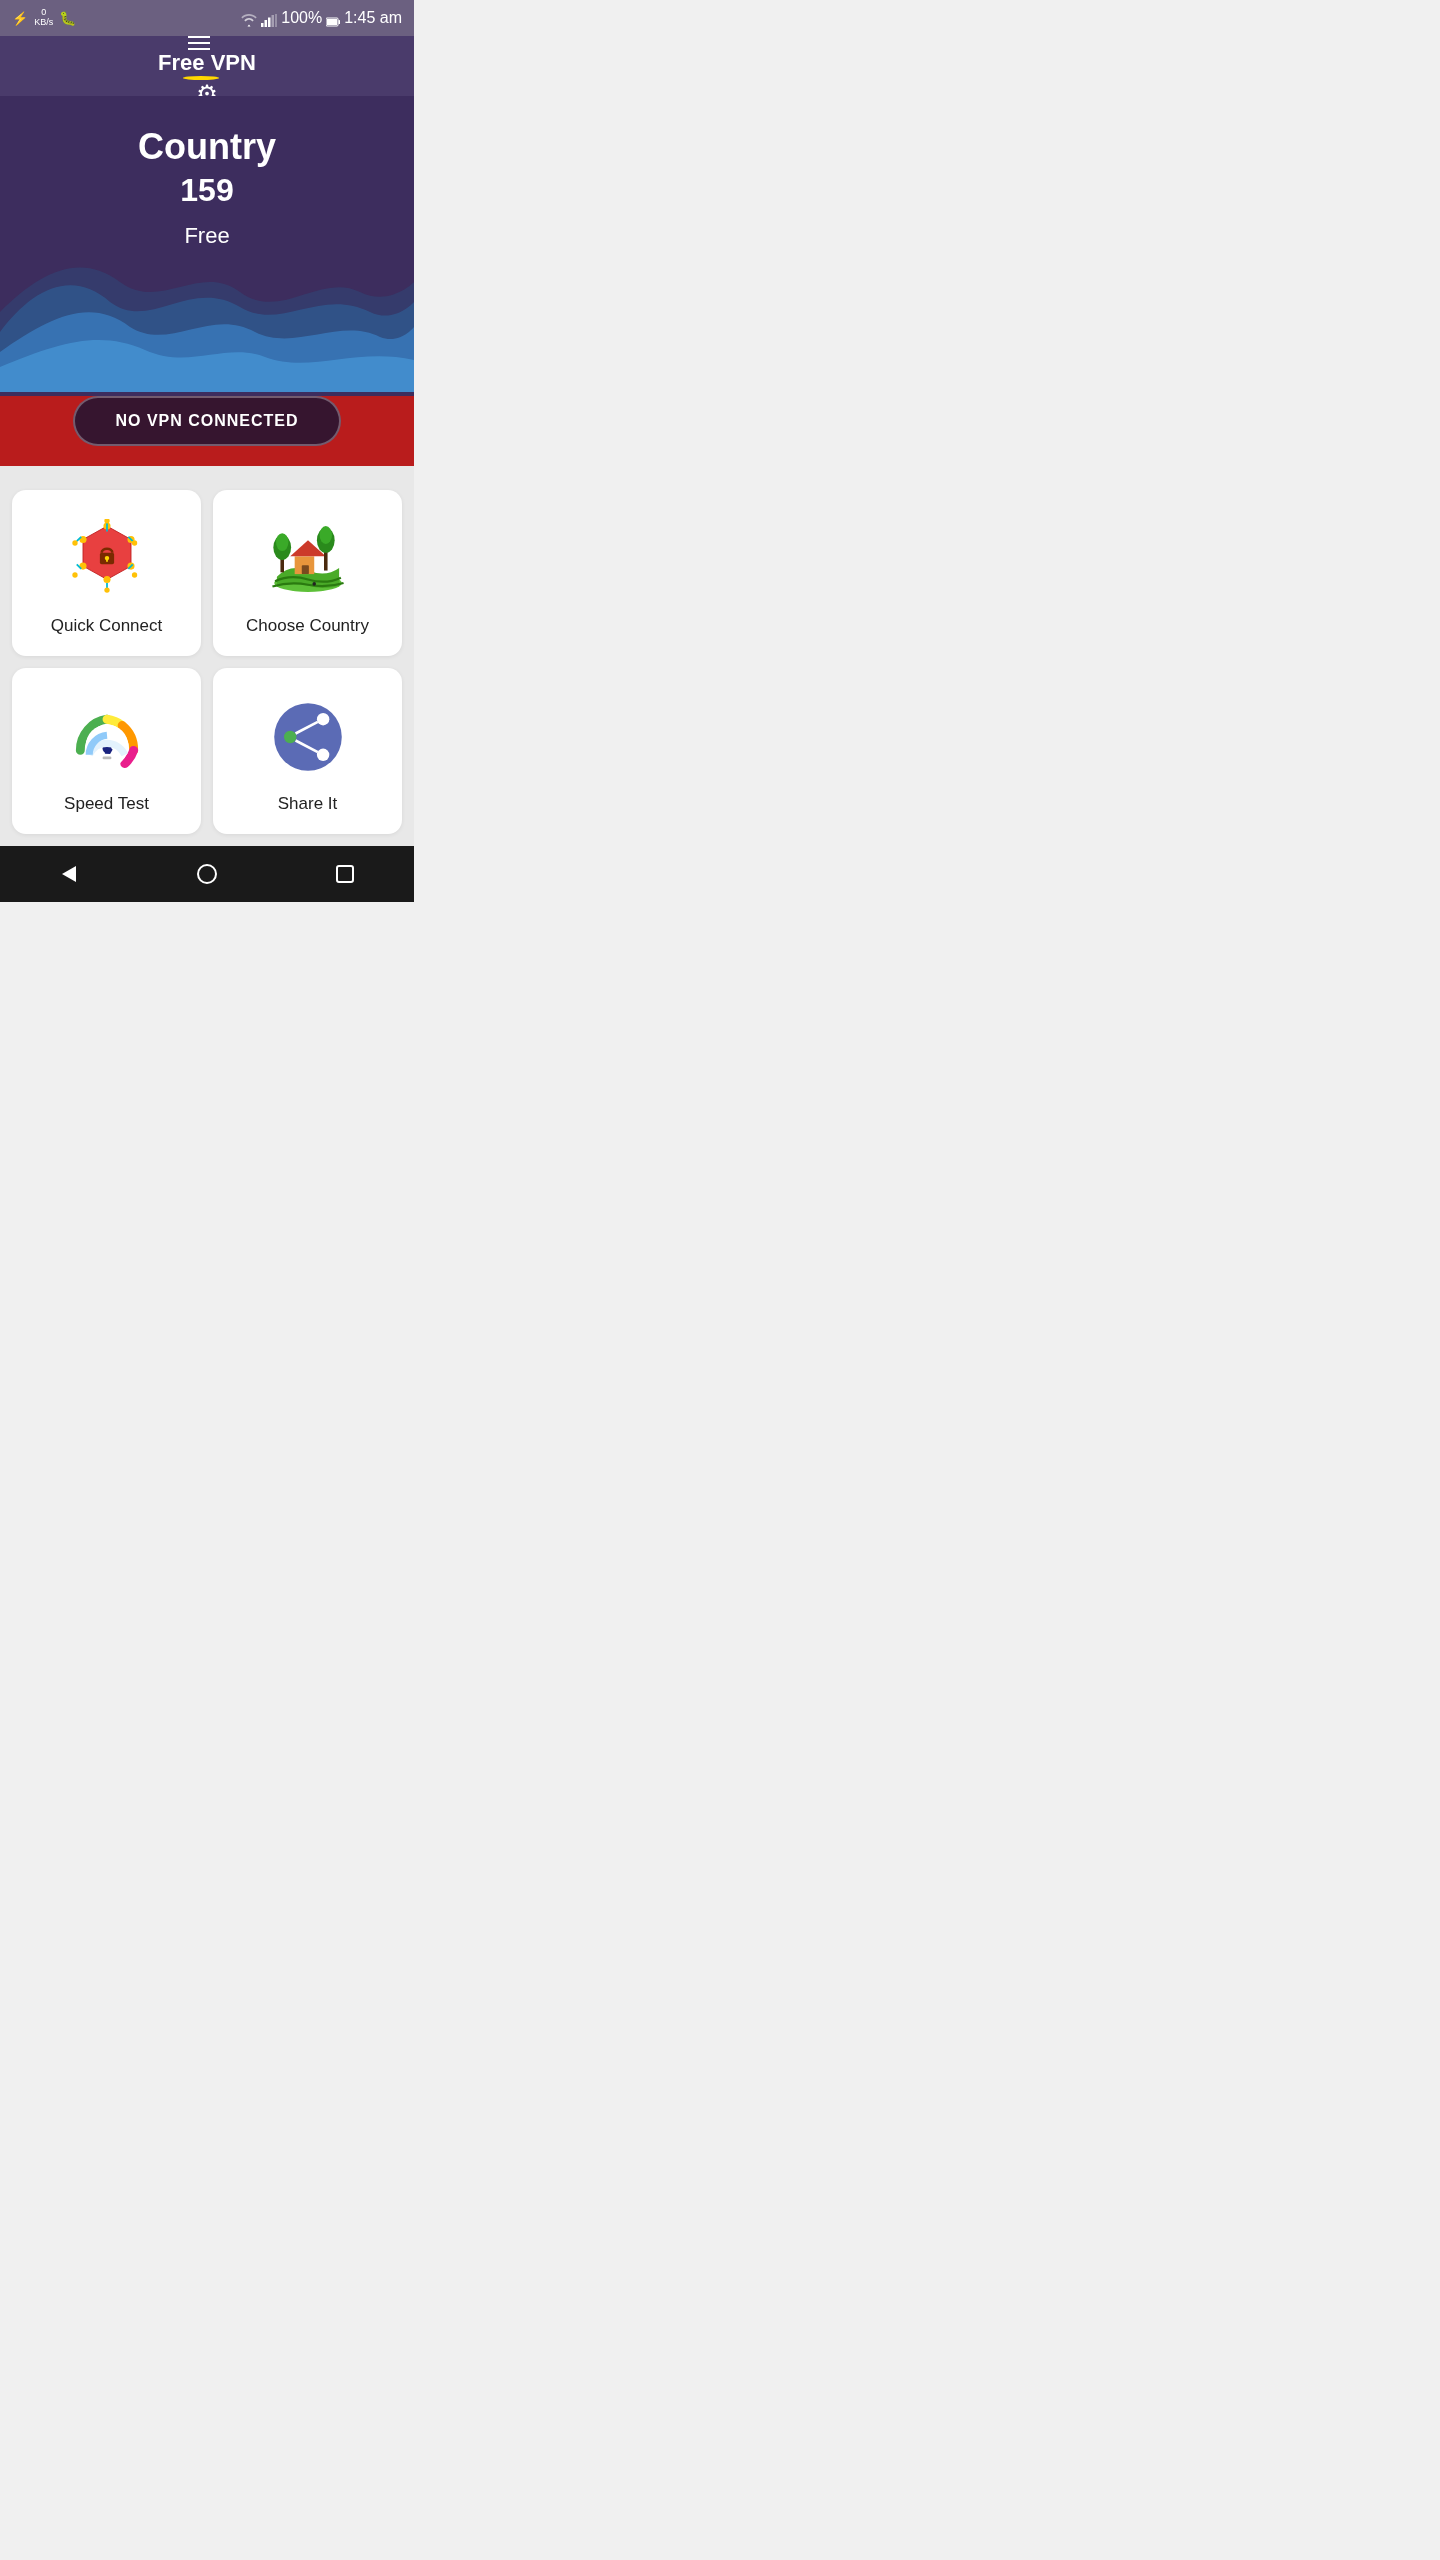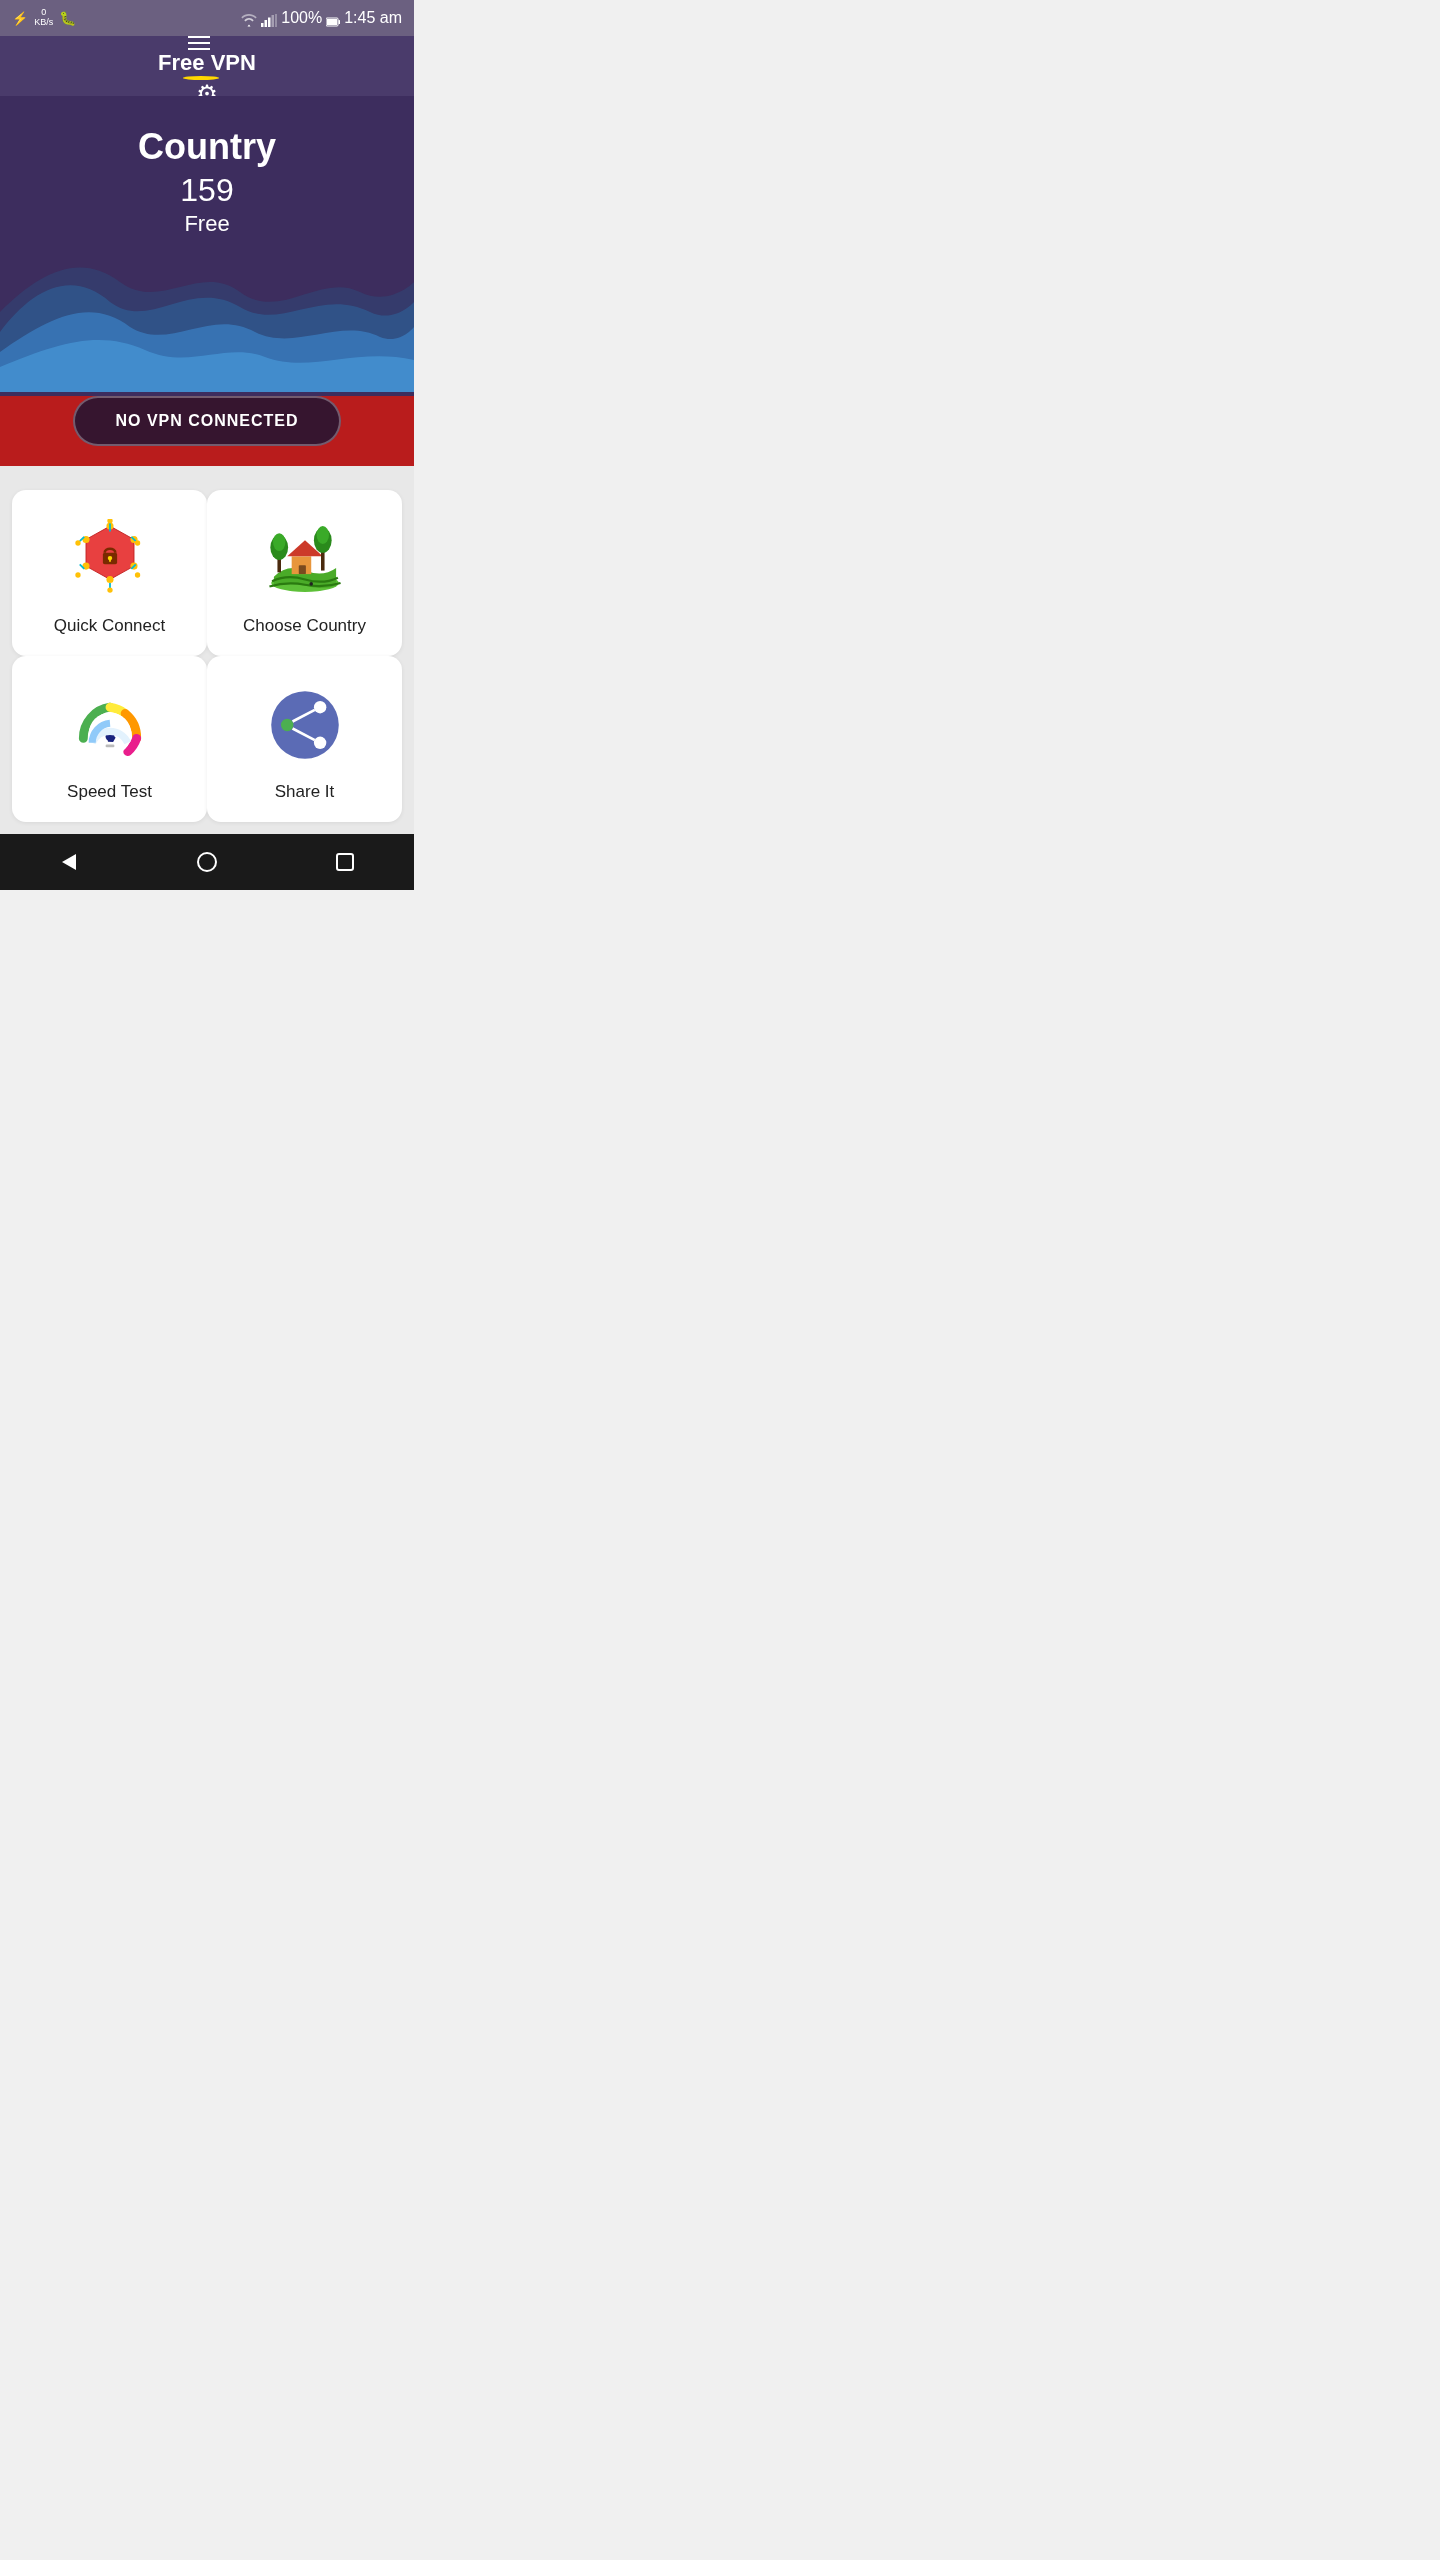--- a/index.html
+++ b/index.html
@@ -99,22 +99,22 @@
       position: relative;
       z-index: 2;
     }
     .servers-label {
       font-size: 36px;
       font-weight: bold;
       margin-bottom: 4px;
     }
     .servers-count {
       font-size: 32px;
-      font-weight: normal;
-      margin-bottom: 2px;
+      font-weight: bold;
+      margin-bottom: 14px;
     }
     .servers-free {
       font-size: 22px;
       margin-bottom: 20px;
     }
 
     
     .wave-container {
       position: absolute;
       bottom: 0;
@@ -150,20 +150,21 @@
       height: 12px;
       background: #e8e8e8;
     }
 
     
     .grid-section {
       background: #e8e8e8;
       padding: 12px;
       display: grid;
       grid-template-columns: 1fr 1fr;
+      gap: 12px;
     }
 
     .grid-card {
       background: white;
       border-radius: 14px;
       display: flex;
       flex-direction: column;
       align-items: center;
       justify-content: center;
       padding: 24px 16px 20px;

